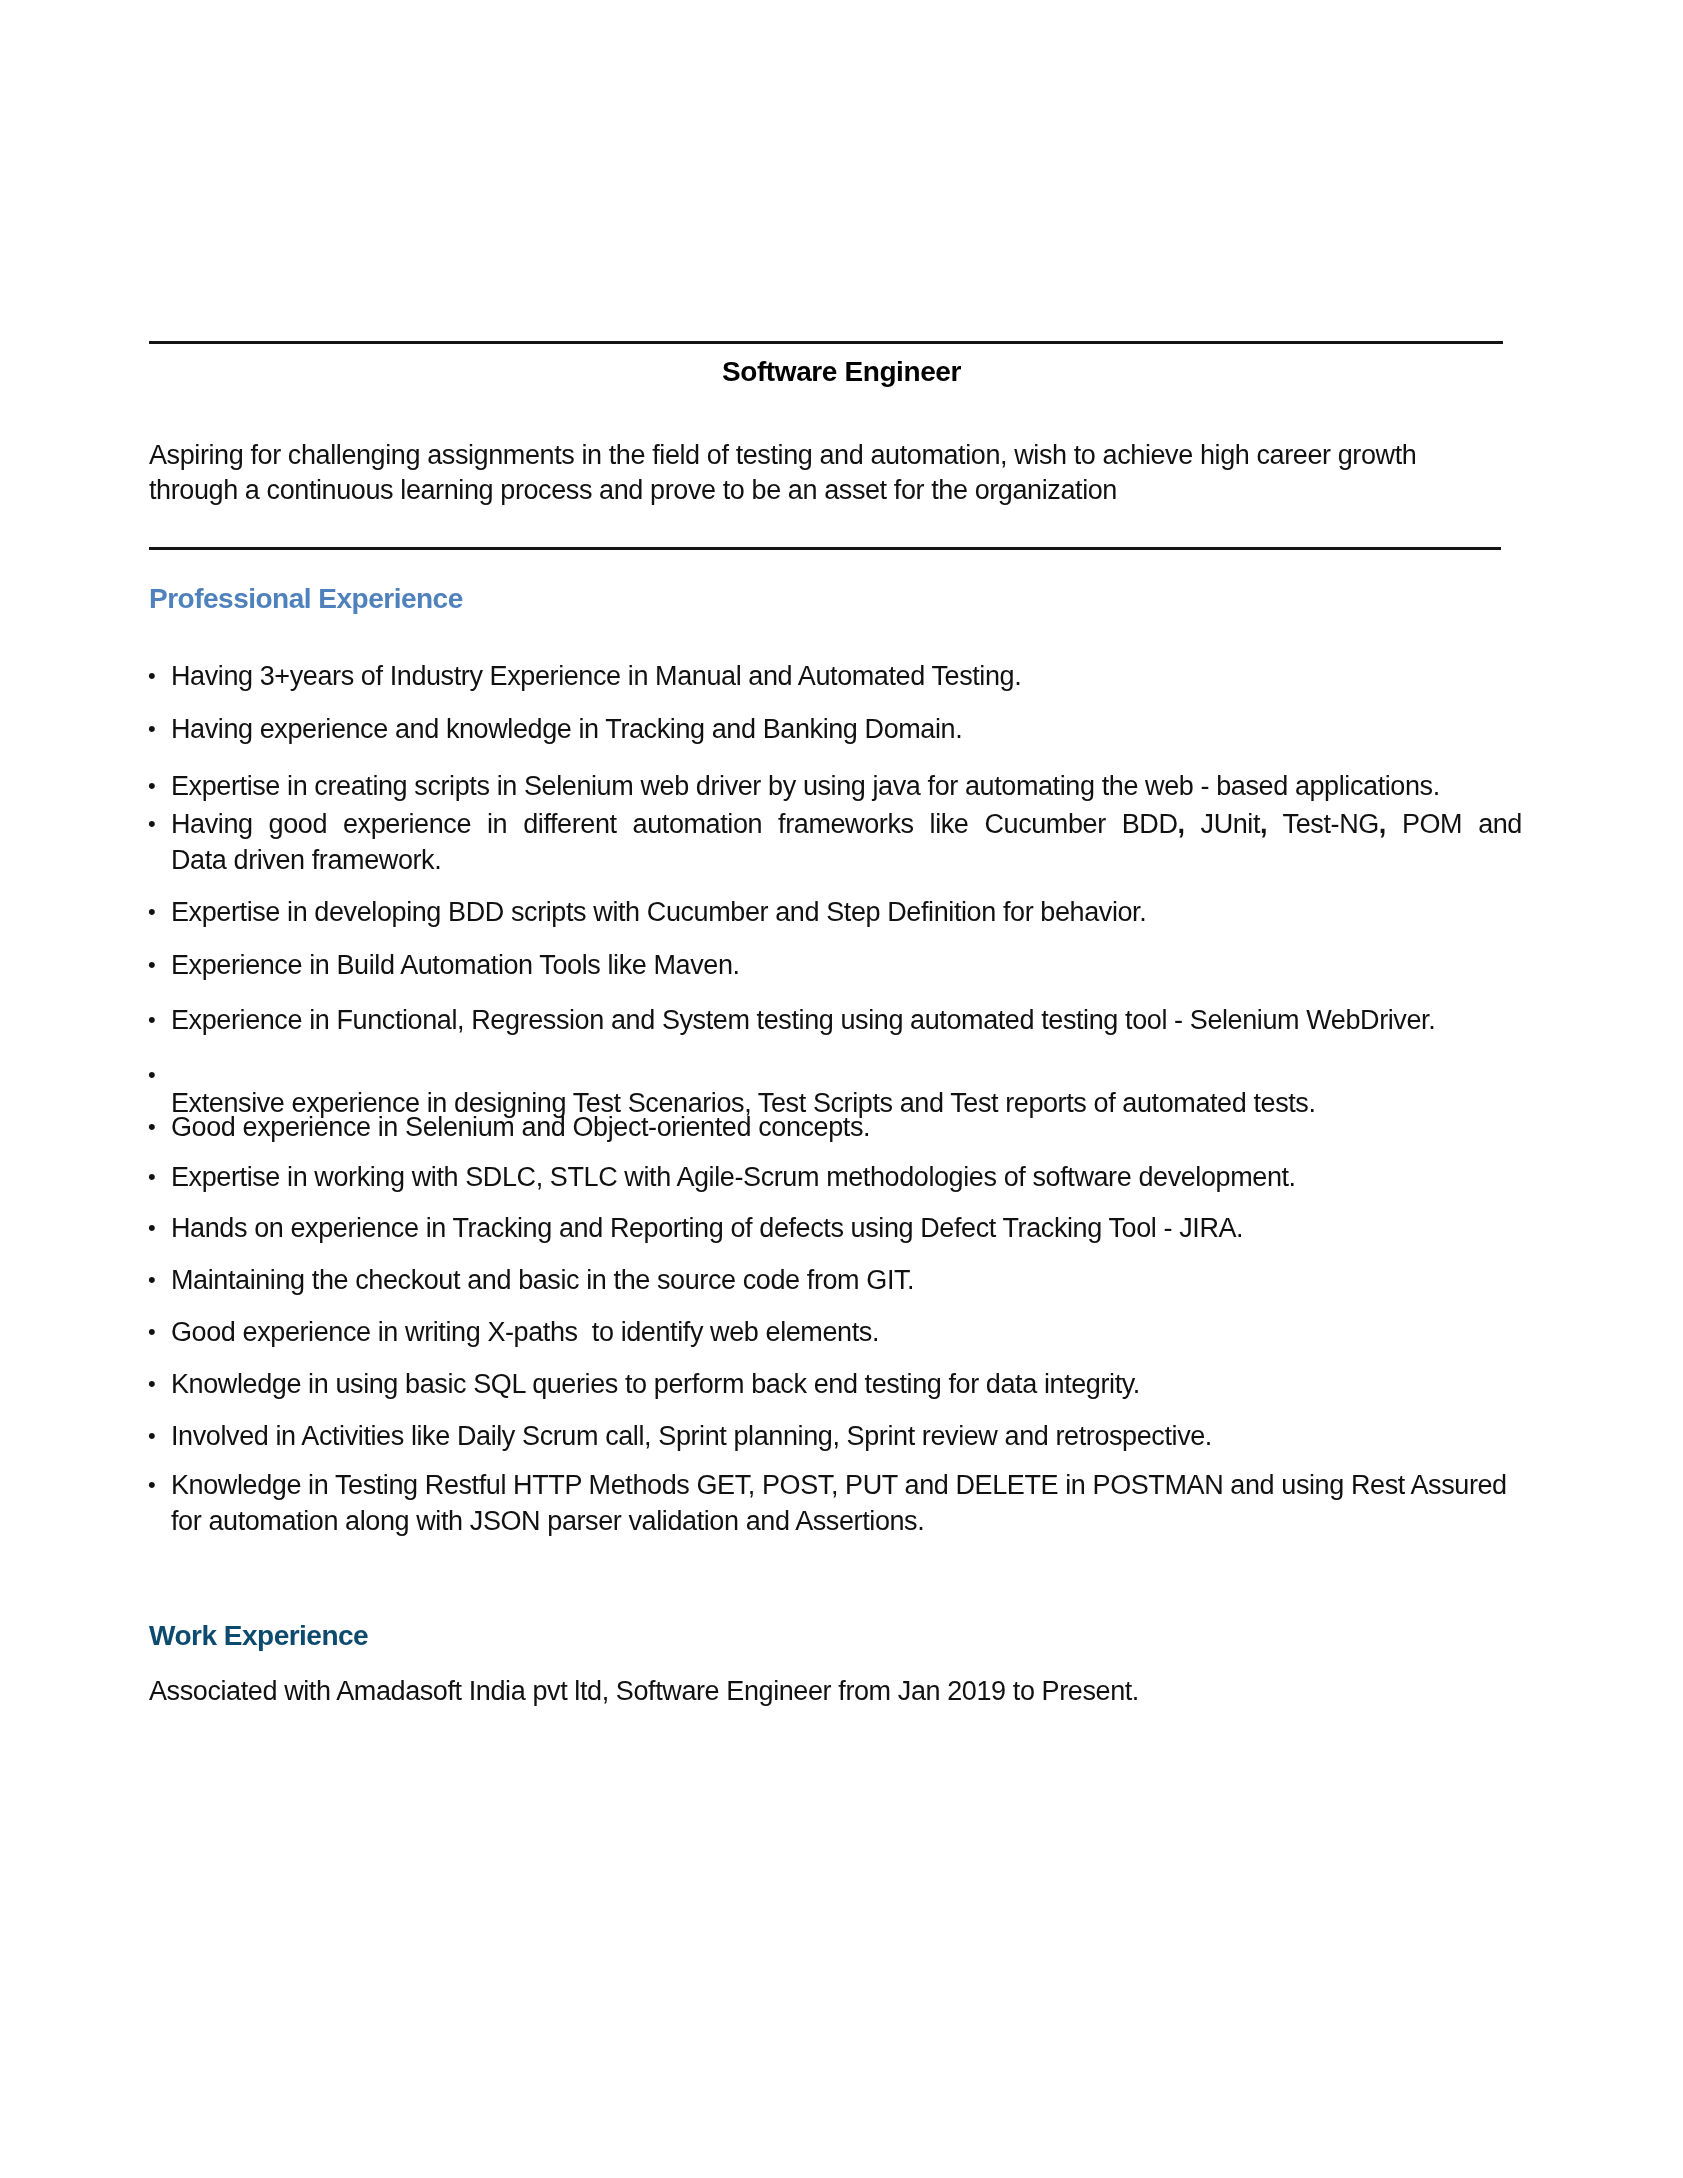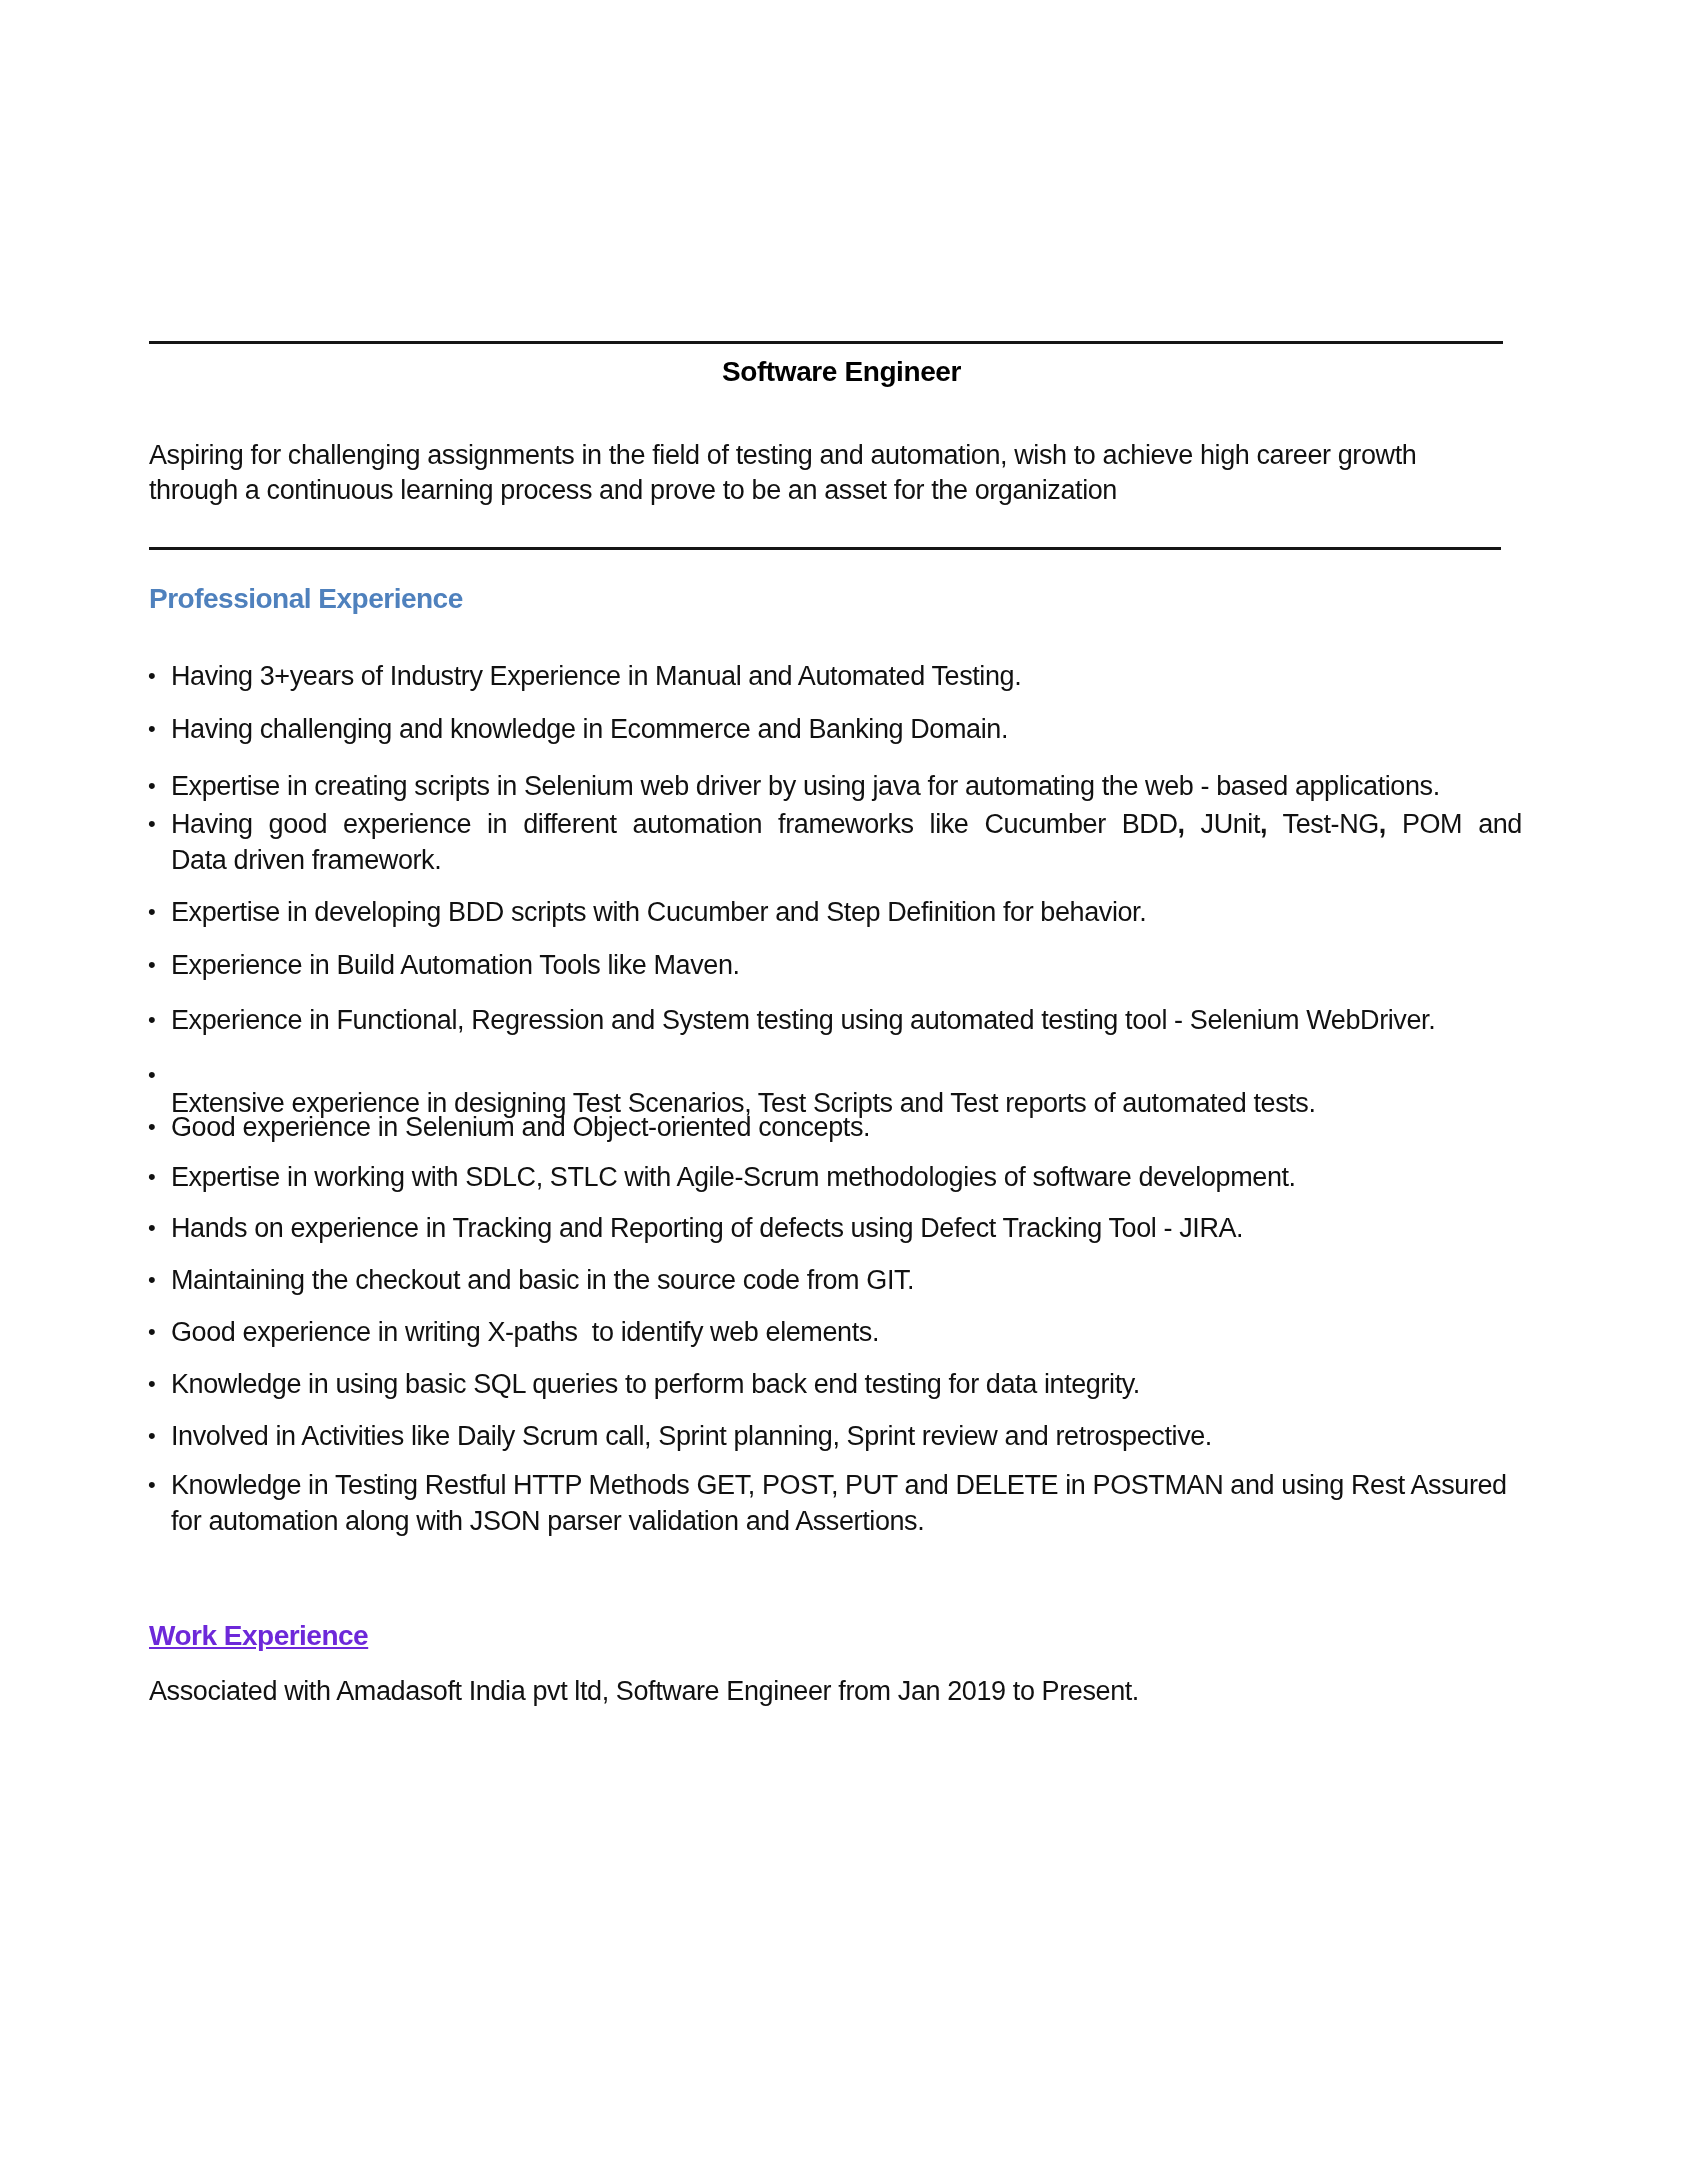--- a/index.html
+++ b/index.html
@@ -37,21 +37,21 @@
 
   <div>
 
     <div>
       <span class="bullet" style="top:660px;">•</span>
       <span class="line btext" style="top:660px;">Having 3+years of Industry Experience in Manual and Automated Testing.</span>
     </div>
 
     <div>
       <span class="bullet" style="top:713px;">•</span>
-      <span class="line btext" style="top:713px;">Having challenging and knowledge in Ecommerce and Banking Domain.</span>
+      <span class="line btext" style="top:713px;">Having experience and knowledge in Tracking and Banking Domain.</span>
     </div>
 
     <div>
       <span class="bullet" style="top:770px;">•</span>
       <span class="line btext" style="top:770px;">Expertise in creating scripts in Selenium web driver by using java for automating the web - based applications.</span>
     </div>
 
     <div>
       <span class="bullet" style="top:808px;">•</span>
       <div class="line btext just" style="top:808px;"><span>Having good experience in different automation frameworks like Cucumber BDD</span><span class="b">,</span><span> JUnit</span><span class="b">,</span><span> Test-NG</span><span class="b">,</span><span> POM and</span></div>
@@ -113,18 +113,18 @@
       <span class="line btext" style="top:1420px;">Involved in Activities like Daily Scrum call, Sprint planning, Sprint review and retrospective.</span>
     </div>
 
     <div>
       <span class="bullet" style="top:1469px;">•</span>
       <span class="line btext" style="top:1469px;">Knowledge in Testing Restful HTTP Methods GET, POST, PUT and DELETE in POSTMAN and using Rest Assured</span>
       <span class="line btext" style="top:1505px;">for automation along with JSON parser validation and Assertions.</span>
     </div>
   </div>
 
-  <div class="heading" style="top: 1619px; color: #6d28d9; text-decoration: underline;">Work Experience</div>
+  <div class="heading" style="top: 1619px; color: #0c4a6e;">Work Experience</div>
 
   <div class="line summary" style="top:1675px;">Associated with Amadasoft India pvt ltd, Software Engineer from Jan 2019 to Present.</div>
 
 </div>
 
 
 </body></html>

